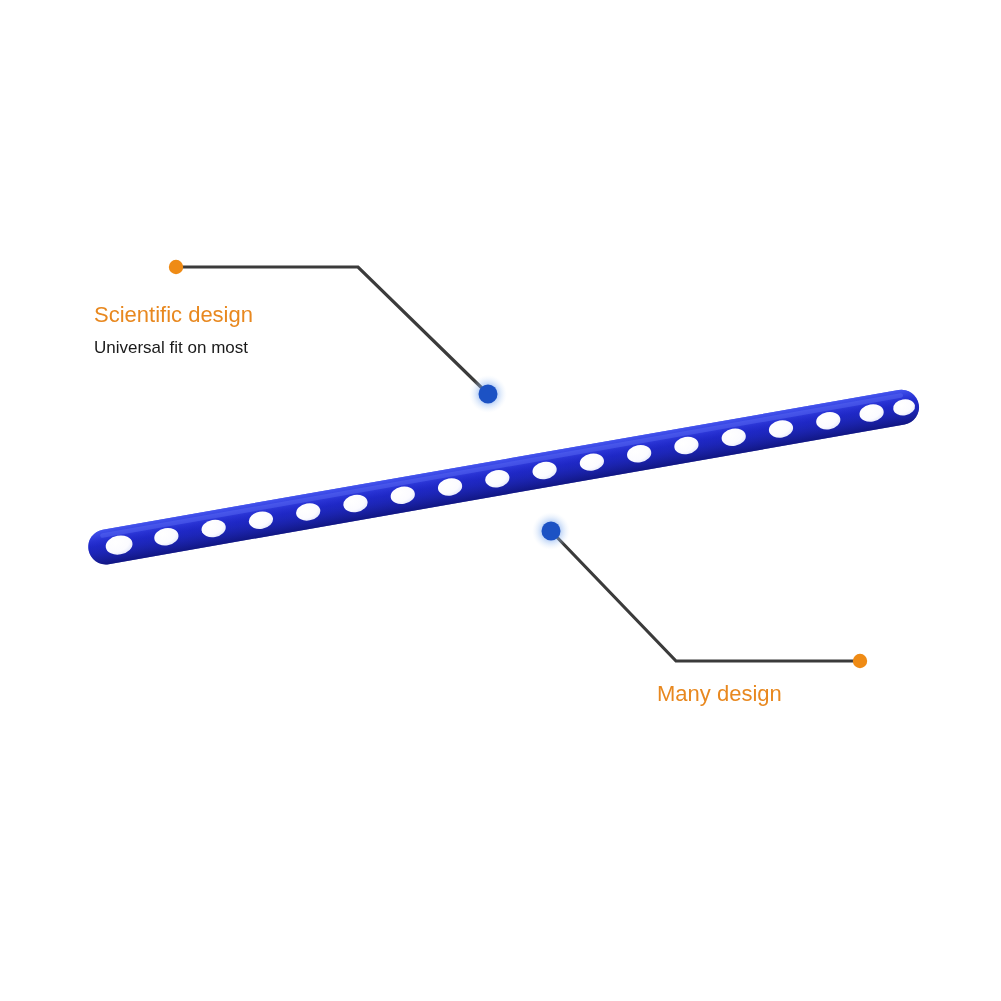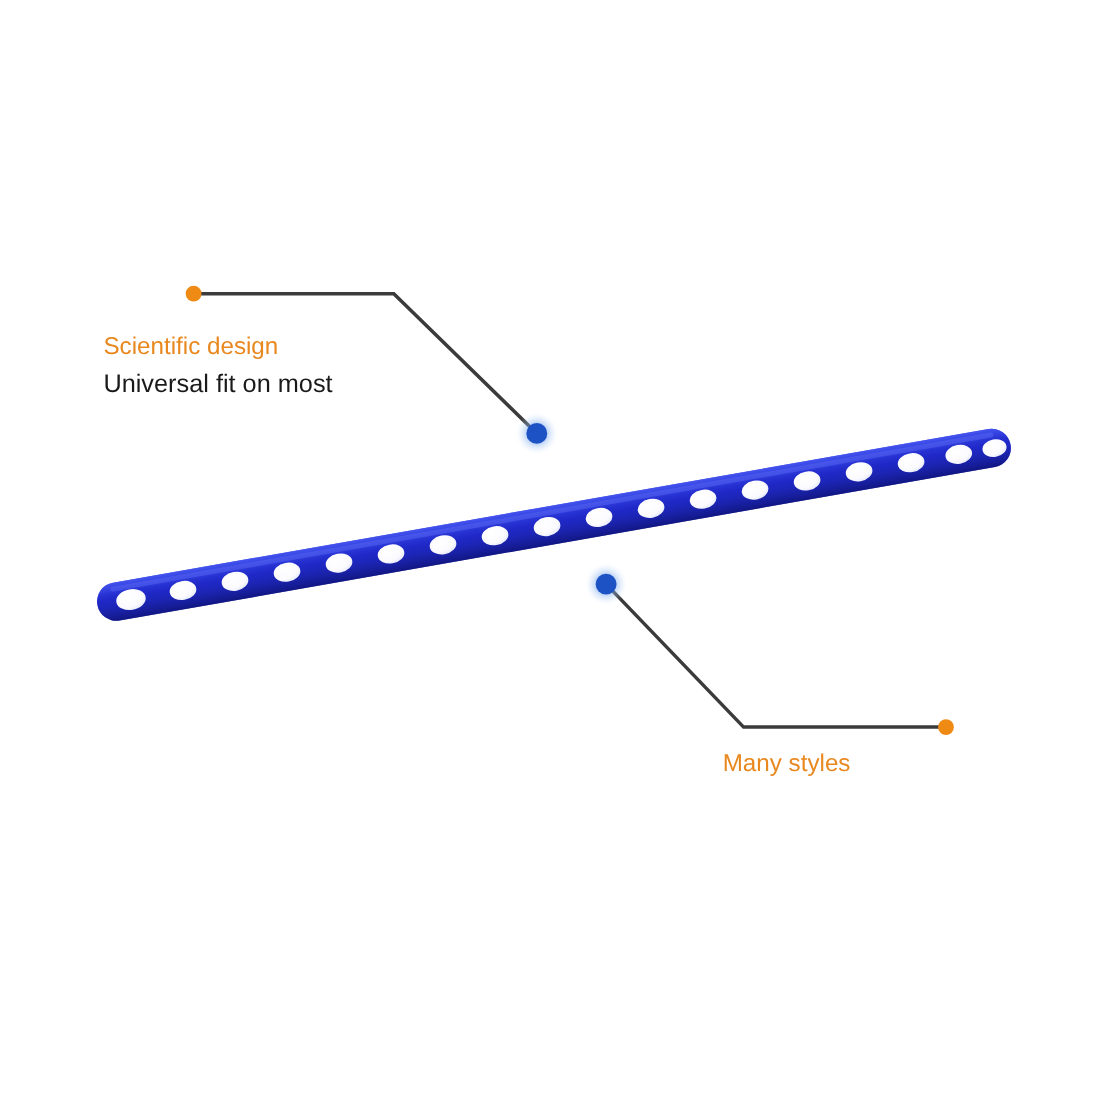--- a/index.html
+++ b/index.html
@@ -31,21 +31,21 @@
   .callout-title {
     font-size: 22px;
     line-height: 38px;
     font-weight: normal;
     color: #e8881f;
     white-space: nowrap;
     margin: 0;
     letter-spacing: 0px;
   }
   .callout-body {
-    font-size: 23px;
+    font-size: 17px;
     line-height: 24px;
     color: #1a1a1a;
     margin: 2px 0 0 0;
     white-space: nowrap;
   }
   #callout-scientific-design {
     left: 94px;
     top: 296px;
   }
   #callout-many-styles {
@@ -134,16 +134,16 @@
   </svg>
 
   <div class="callout" id="callout-scientific-design">
     <div class="callout-title">Scientific design</div>
     <div class="callout-body">
       <div>Universal fit on most</div>
     </div>
   </div>
 
   <div class="callout" id="callout-many-styles">
-    <div class="callout-title">Many styles</div>
+    <div class="callout-title">Many design</div>
   </div>
 
 </div>
 
 </body></html>

